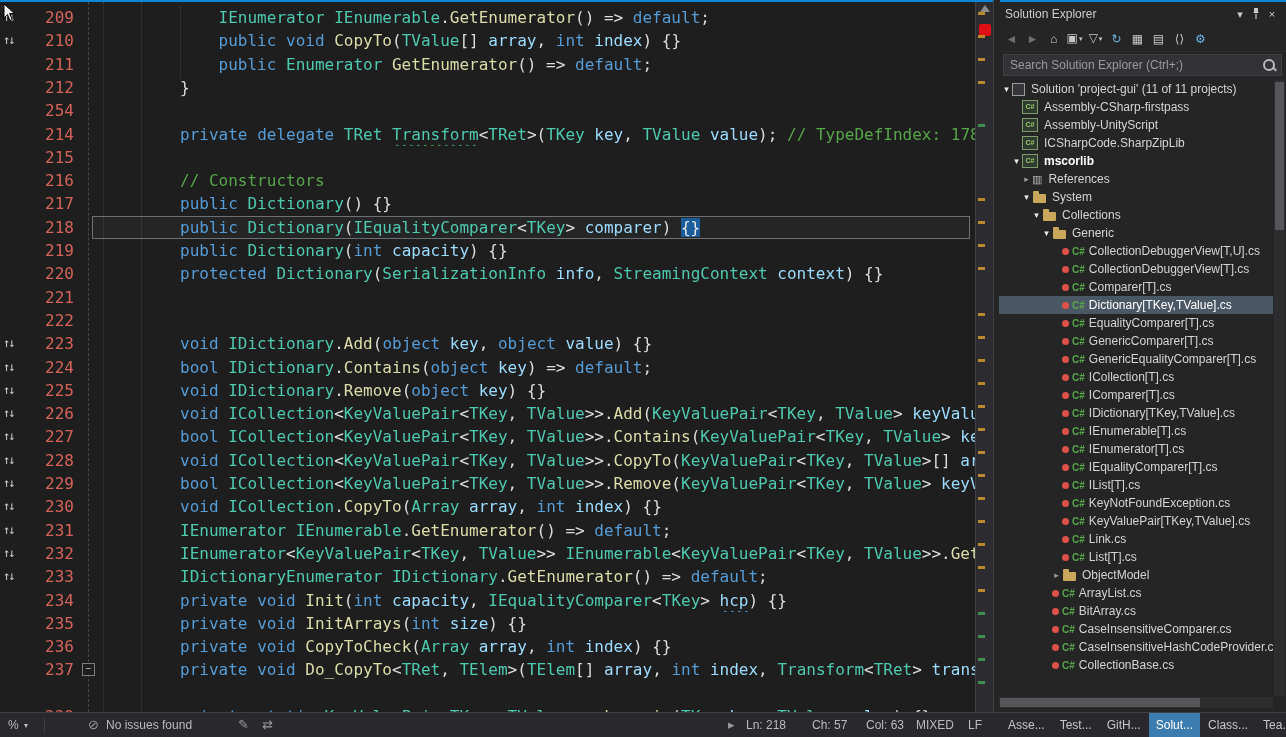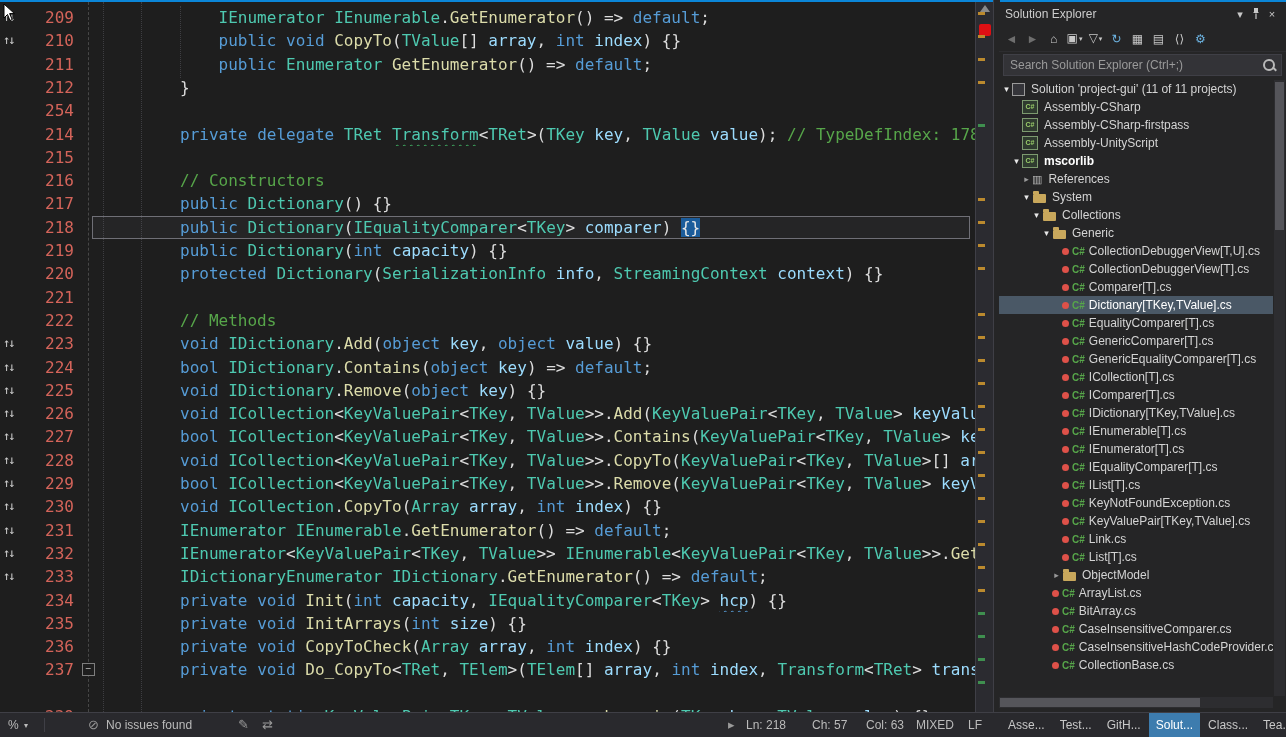--- a/index.html
+++ b/index.html
@@ -104,21 +104,21 @@
         <div class="crow" style="top: 69.9px;"><span class="lnum">212</span><span class="code" style="padding-left: 77.056px;"><span class="tk-p">}</span></span></div>
         <div class="crow" style="top: 93.2px;"><span class="lnum">254</span><span class="code" style="padding-left: 0px;"></span></div>
         <div class="crow" style="top: 116.5px;"><span class="lnum">214</span><span class="code" style="padding-left: 77.056px;"><span class="tk-k">private</span><span class="tk-p"> </span><span class="tk-k">delegate</span><span class="tk-p"> </span><span class="tk-t">TRet</span><span class="tk-p"> </span><span class="tk-ts">Transform</span><span class="tk-p">&lt;</span><span class="tk-t">TRet</span><span class="tk-p">&gt;(</span><span class="tk-t">TKey</span><span class="tk-p"> </span><span class="tk-v">key</span><span class="tk-p">, </span><span class="tk-t">TValue</span><span class="tk-p"> </span><span class="tk-v">value</span><span class="tk-p">); </span><span class="tk-c">// TypeDefIndex: 1784</span></span></div>
         <div class="crow" style="top: 139.8px; padding-left: 6px;"><span class="lnum">215</span><span class="code" style="padding-left: 0px;"></span></div>
         <div class="crow" style="top: 163.1px;"><span class="lnum">216</span><span class="code" style="padding-left: 77.056px;"><span class="tk-c">// Constructors</span></span></div>
         <div class="crow" style="top: 186.4px;"><span class="lnum">217</span><span class="code" style="padding-left: 77.056px;"><span class="tk-k">public</span><span class="tk-p"> </span><span class="tk-t">Dictionary</span><span class="tk-p">() {}</span></span></div>
         <div class="crow" style="top: 209.7px;"><div class="curbox"></div><span class="lnum">218</span><span class="code" style="padding-left: 77.056px;"><span class="tk-k">public</span><span class="tk-p"> </span><span class="tk-t">Dictionary</span><span class="tk-p">(</span><span class="tk-t">IEqualityComparer</span><span class="tk-p">&lt;</span><span class="tk-t">TKey</span><span class="tk-p">&gt; </span><span class="tk-v">comparer</span><span class="tk-p">) </span><span class="tk-bh">{}</span></span></div>
         <div class="crow" style="top: 233px;"><span class="lnum">219</span><span class="code" style="padding-left: 77.056px;"><span class="tk-k">public</span><span class="tk-p"> </span><span class="tk-t">Dictionary</span><span class="tk-p">(</span><span class="tk-k">int</span><span class="tk-p"> </span><span class="tk-v">capacity</span><span class="tk-p">) {}</span></span></div>
         <div class="crow" style="top: 256.3px;"><span class="lnum">220</span><span class="code" style="padding-left: 77.056px;"><span class="tk-k">protected</span><span class="tk-p"> </span><span class="tk-t">Dictionary</span><span class="tk-p">(</span><span class="tk-t">SerializationInfo</span><span class="tk-p"> </span><span class="tk-v">info</span><span class="tk-p">, </span><span class="tk-t">StreamingContext</span><span class="tk-p"> </span><span class="tk-v">context</span><span class="tk-p">) {}</span></span></div>
         <div class="crow" style="top: 279.6px;"><span class="lnum">221</span><span class="code" style="padding-left: 0px;"></span></div>
-        <div class="crow" style="top: 302.9px;"><span class="lnum">222</span><span class="code" style="padding-left: 77.056px;"><span class="tk-c">// Methods</span></span></div>
+        <div class="crow" style="top: 302.9px;"><span class="lnum">222</span></div>
         <div class="crow" style="top: 326.2px;"><span class="gut">↑↓</span><span class="lnum">223</span><span class="code" style="padding-left: 77.056px;"><span class="tk-k">void</span><span class="tk-p"> </span><span class="tk-t">IDictionary</span><span class="tk-p">.</span><span class="tk-m">Add</span><span class="tk-p">(</span><span class="tk-k">object</span><span class="tk-p"> </span><span class="tk-v">key</span><span class="tk-p">, </span><span class="tk-k">object</span><span class="tk-p"> </span><span class="tk-v">value</span><span class="tk-p">) {}</span></span></div>
         <div class="crow" style="top: 349.5px;"><span class="gut">↑↓</span><span class="lnum">224</span><span class="code" style="padding-left: 77.056px;"><span class="tk-k">bool</span><span class="tk-p"> </span><span class="tk-t">IDictionary</span><span class="tk-p">.</span><span class="tk-m">Contains</span><span class="tk-p">(</span><span class="tk-k">object</span><span class="tk-p"> </span><span class="tk-v">key</span><span class="tk-p">) =&gt; </span><span class="tk-k">default</span><span class="tk-p">;</span></span></div>
         <div class="crow" style="top: 372.8px;"><span class="gut">↑↓</span><span class="lnum">225</span><span class="code" style="padding-left: 77.056px;"><span class="tk-k">void</span><span class="tk-p"> </span><span class="tk-t">IDictionary</span><span class="tk-p">.</span><span class="tk-m">Remove</span><span class="tk-p">(</span><span class="tk-k">object</span><span class="tk-p"> </span><span class="tk-v">key</span><span class="tk-p">) {}</span></span></div>
         <div class="crow" style="top: 396.1px;"><span class="gut">↑↓</span><span class="lnum">226</span><span class="code" style="padding-left: 77.056px;"><span class="tk-k">void</span><span class="tk-p"> </span><span class="tk-t">ICollection</span><span class="tk-p">&lt;</span><span class="tk-t">KeyValuePair</span><span class="tk-p">&lt;</span><span class="tk-t">TKey</span><span class="tk-p">, </span><span class="tk-t">TValue</span><span class="tk-p">&gt;&gt;.</span><span class="tk-m">Add</span><span class="tk-p">(</span><span class="tk-t">KeyValuePair</span><span class="tk-p">&lt;</span><span class="tk-t">TKey</span><span class="tk-p">, </span><span class="tk-t">TValue</span><span class="tk-p">&gt; </span><span class="tk-v">keyValuePair</span></span></div>
         <div class="crow" style="top: 419.4px;"><span class="gut">↑↓</span><span class="lnum">227</span><span class="code" style="padding-left: 77.056px;"><span class="tk-k">bool</span><span class="tk-p"> </span><span class="tk-t">ICollection</span><span class="tk-p">&lt;</span><span class="tk-t">KeyValuePair</span><span class="tk-p">&lt;</span><span class="tk-t">TKey</span><span class="tk-p">, </span><span class="tk-t">TValue</span><span class="tk-p">&gt;&gt;.</span><span class="tk-m">Contains</span><span class="tk-p">(</span><span class="tk-t">KeyValuePair</span><span class="tk-p">&lt;</span><span class="tk-t">TKey</span><span class="tk-p">, </span><span class="tk-t">TValue</span><span class="tk-p">&gt; </span><span class="tk-v">keyValuePair</span></span></div>
         <div class="crow" style="top: 442.7px;"><span class="gut">↑↓</span><span class="lnum">228</span><span class="code" style="padding-left: 77.056px;"><span class="tk-k">void</span><span class="tk-p"> </span><span class="tk-t">ICollection</span><span class="tk-p">&lt;</span><span class="tk-t">KeyValuePair</span><span class="tk-p">&lt;</span><span class="tk-t">TKey</span><span class="tk-p">, </span><span class="tk-t">TValue</span><span class="tk-p">&gt;&gt;.</span><span class="tk-m">CopyTo</span><span class="tk-p">(</span><span class="tk-t">KeyValuePair</span><span class="tk-p">&lt;</span><span class="tk-t">TKey</span><span class="tk-p">, </span><span class="tk-t">TValue</span><span class="tk-p">&gt;[] </span><span class="tk-v">array</span></span></div>
         <div class="crow" style="top: 466px;"><span class="gut">↑↓</span><span class="lnum">229</span><span class="code" style="padding-left: 77.056px;"><span class="tk-k">bool</span><span class="tk-p"> </span><span class="tk-t">ICollection</span><span class="tk-p">&lt;</span><span class="tk-t">KeyValuePair</span><span class="tk-p">&lt;</span><span class="tk-t">TKey</span><span class="tk-p">, </span><span class="tk-t">TValue</span><span class="tk-p">&gt;&gt;.</span><span class="tk-m">Remove</span><span class="tk-p">(</span><span class="tk-t">KeyValuePair</span><span class="tk-p">&lt;</span><span class="tk-t">TKey</span><span class="tk-p">, </span><span class="tk-t">TValue</span><span class="tk-p">&gt; </span><span class="tk-v">keyValuePair</span></span></div>
         <div class="crow" style="top: 489.3px;"><span class="gut">↑↓</span><span class="lnum">230</span><span class="code" style="padding-left: 77.056px;"><span class="tk-k">void</span><span class="tk-p"> </span><span class="tk-t">ICollection</span><span class="tk-p">.</span><span class="tk-m">CopyTo</span><span class="tk-p">(</span><span class="tk-t">Array</span><span class="tk-p"> </span><span class="tk-v">array</span><span class="tk-p">, </span><span class="tk-k">int</span><span class="tk-p"> </span><span class="tk-v">index</span><span class="tk-p">) {}</span></span></div>
         <div class="crow" style="top: 512.6px;"><span class="gut">↑↓</span><span class="lnum">231</span><span class="code" style="padding-left: 77.056px;"><span class="tk-t">IEnumerator</span><span class="tk-p"> </span><span class="tk-t">IEnumerable</span><span class="tk-p">.</span><span class="tk-m">GetEnumerator</span><span class="tk-p">() =&gt; </span><span class="tk-k">default</span><span class="tk-p">;</span></span></div>
         <div class="crow" style="top: 535.9px;"><span class="gut">↑↓</span><span class="lnum">232</span><span class="code" style="padding-left: 77.056px;"><span class="tk-t">IEnumerator</span><span class="tk-p">&lt;</span><span class="tk-t">KeyValuePair</span><span class="tk-p">&lt;</span><span class="tk-t">TKey</span><span class="tk-p">, </span><span class="tk-t">TValue</span><span class="tk-p">&gt;&gt; </span><span class="tk-t">IEnumerable</span><span class="tk-p">&lt;</span><span class="tk-t">KeyValuePair</span><span class="tk-p">&lt;</span><span class="tk-t">TKey</span><span class="tk-p">, </span><span class="tk-t">TValue</span><span class="tk-p">&gt;&gt;.</span><span class="tk-m">GetEnumerator</span></span></div>
@@ -200,31 +200,31 @@
     </div>
     <div class="tree" id="tree">
         <div class="trow" style="padding-left: 2px;">
           <span class="exp">▾</span>
           <span class="ic-sol"></span>
           <span class="lbl">Solution 'project-gui' (11 of 11 projects)</span>
         </div>
         <div class="trow" style="padding-left: 12px;">
           <span class="exp"></span>
           <span class="ic-proj">C#</span>
-          <span class="lbl">Assembly-CSharp</span>
-        </div>
-        <div class="trow" style="padding-left: 12px;">
-          <span class="exp"></span>
-          <span class="ic-proj">C#</span>
           <span class="lbl">Assembly-CSharp-firstpass</span>
         </div>
         <div class="trow" style="padding-left: 12px;">
           <span class="exp"></span>
           <span class="ic-proj">C#</span>
           <span class="lbl">Assembly-UnityScript</span>
+        </div>
+        <div class="trow" style="padding-left: 12px;">
+          <span class="exp"></span>
+          <span class="ic-proj">C#</span>
+          <span class="lbl">ICSharpCode.SharpZipLib</span>
         </div>
         <div class="trow b" style="padding-left: 12px;">
           <span class="exp">▾</span>
           <span class="ic-proj">C#</span>
           <span class="lbl">mscorlib</span>
         </div>
         <div class="trow" style="padding-left: 22px;">
           <span class="exp c">▸</span>
           <span class="ic-ref">▥</span>
           <span class="lbl">References</span>

